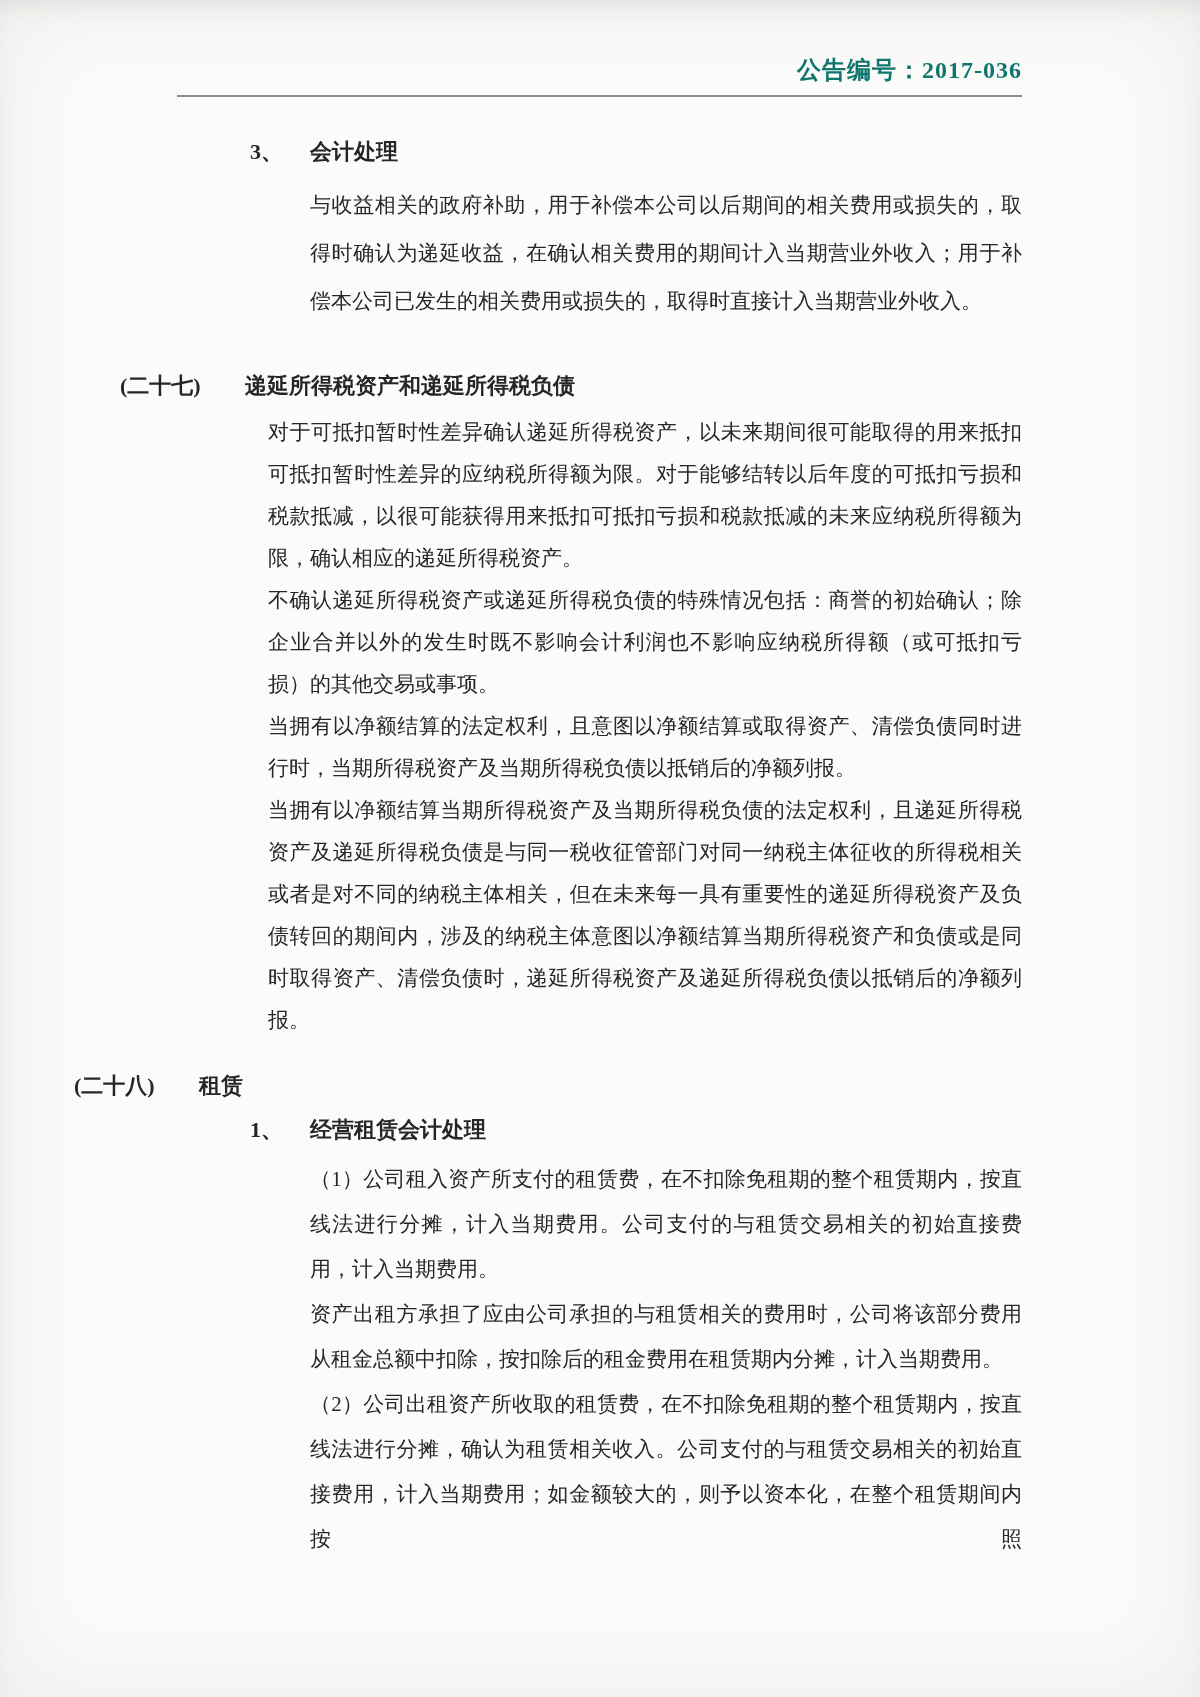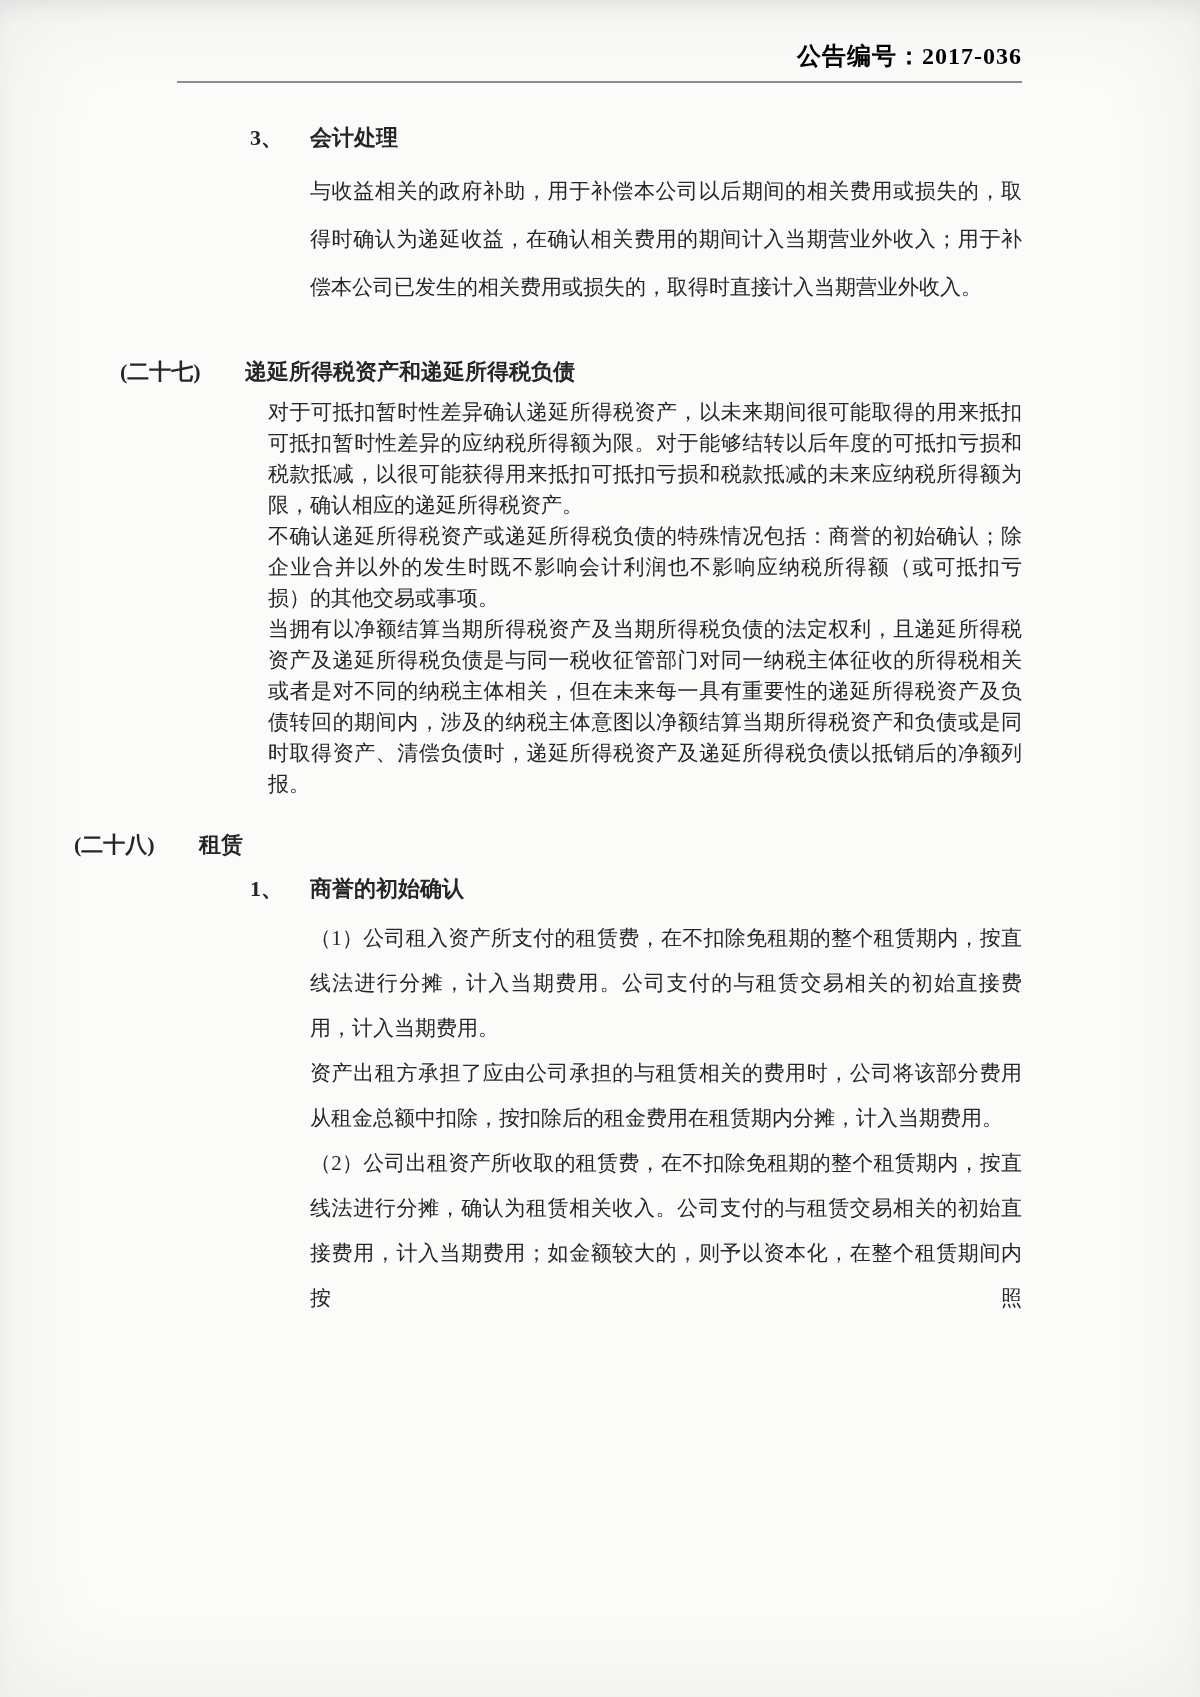--- a/index.html
+++ b/index.html
@@ -8,45 +8,45 @@
     width:1200px;height:1697px;
     margin:0 auto;
     background:#fbfbfa;
     box-shadow:inset 0 0 90px 12px rgba(70,70,62,.07), inset 0 14px 30px -18px rgba(60,60,55,.18);
     overflow:hidden;
     font-family:"Liberation Serif","DejaVu Serif",serif;
     color:#262626;
   }
   
   .doc-header{
-    padding-top:40px;
+    padding-top:54px;
     padding-right:178px;
     text-align:right;
     font-size:24px;
     font-weight:600;
     letter-spacing:1px;
-    color:#000000;
+    color:#0f766e;
   }
   .header-rule{
     margin:9px 178px 0 177px;
     height:0;
     border:none;
     border-top:2px solid #8c8c8c;
   }
   
   .sec-head{white-space:nowrap;}
   .sec3-head{margin-top:40px;padding-left:250px;font-size:22px;font-weight:700;}
   .num-col{display:inline-block;width:60px;font-weight:700;}
   .label-col{display:inline-block;width:125px;font-weight:700;}
   .sec3-body{margin-top:14px;margin-left:310px;width:712px;}
   .sec3-body p{margin:0;font-size:21px;line-height:48px;text-align:justify;}
   
   .sec27-head{margin-top:46px;padding-left:120px;font-size:22px;font-weight:700;}
   .sec27-body{margin-top:10px;margin-left:268px;width:754px;}
-  .sec27-body p{margin:0;font-size:21px;line-height:31px;text-align:justify;}
+  .sec27-body p{margin:0;font-size:21px;line-height:42px;text-align:justify;}
   
   .sec28-head{margin-top:30px;padding-left:74px;font-size:22px;font-weight:700;}
   .sec28-sub-head{margin-top:14px;padding-left:250px;font-size:22px;font-weight:700;}
   .sec28-body{margin-top:12px;margin-left:310px;width:712px;}
   .sec28-body p{margin:0;font-size:21px;line-height:45px;text-align:justify;}
   .cut{text-align-last:justify;}
 </style>
 </head>
 <body>
 
@@ -61,28 +61,29 @@
   <div class="sec3-body">
     <p>与收益相关的政府补助，用于补偿本公司以后期间的相关费用或损失的，取得时确认为递延收益，在确认相关费用的期间计入当期营业外收入；用于补偿本公司已发生的相关费用或损失的，取得时直接计入当期营业外收入。</p>
   </div>
 
   <div class="sec27-head sec-head">
     <span class="label-col">(二十七)</span><span>递延所得税资产和递延所得税负债</span>
   </div>
   <div class="sec27-body">
     <p>对于可抵扣暂时性差异确认递延所得税资产，以未来期间很可能取得的用来抵扣可抵扣暂时性差异的应纳税所得额为限。对于能够结转以后年度的可抵扣亏损和税款抵减，以很可能获得用来抵扣可抵扣亏损和税款抵减的未来应纳税所得额为限，确认相应的递延所得税资产。</p>
     <p>不确认递延所得税资产或递延所得税负债的特殊情况包括：商誉的初始确认；除企业合并以外的发生时既不影响会计利润也不影响应纳税所得额（或可抵扣亏损）的其他交易或事项。</p>
+    <p>当拥有以净额结算的法定权利，且意图以净额结算或取得资产、清偿负债同时进行时，当期所得税资产及当期所得税负债以抵销后的净额列报。</p>
     <p>当拥有以净额结算当期所得税资产及当期所得税负债的法定权利，且递延所得税资产及递延所得税负债是与同一税收征管部门对同一纳税主体征收的所得税相关或者是对不同的纳税主体相关，但在未来每一具有重要性的递延所得税资产及负债转回的期间内，涉及的纳税主体意图以净额结算当期所得税资产和负债或是同时取得资产、清偿负债时，递延所得税资产及递延所得税负债以抵销后的净额列报。</p>
   </div>
 
   <div class="sec28-head sec-head">
     <span class="label-col">(二十八)</span><span>租赁</span>
   </div>
   <div class="sec28-sub-head sec-head">
-    <span class="num-col">1、</span><span>商誉的初始确认</span>
+    <span class="num-col">1、</span><span>经营租赁会计处理</span>
   </div>
   <div class="sec28-body">
     <p>（1）公司租入资产所支付的租赁费，在不扣除免租期的整个租赁期内，按直线法进行分摊，计入当期费用。公司支付的与租赁交易相关的初始直接费用，计入当期费用。</p>
     <p>资产出租方承担了应由公司承担的与租赁相关的费用时，公司将该部分费用从租金总额中扣除，按扣除后的租金费用在租赁期内分摊，计入当期费用。</p>
     <p class="cut">（2）公司出租资产所收取的租赁费，在不扣除免租期的整个租赁期内，按直线法进行分摊，确认为租赁相关收入。公司支付的与租赁交易相关的初始直接费用，计入当期费用；如金额较大的，则予以资本化，在整个租赁期间内按照</p>
   </div>
 
 </div>
 
 </body></html>

